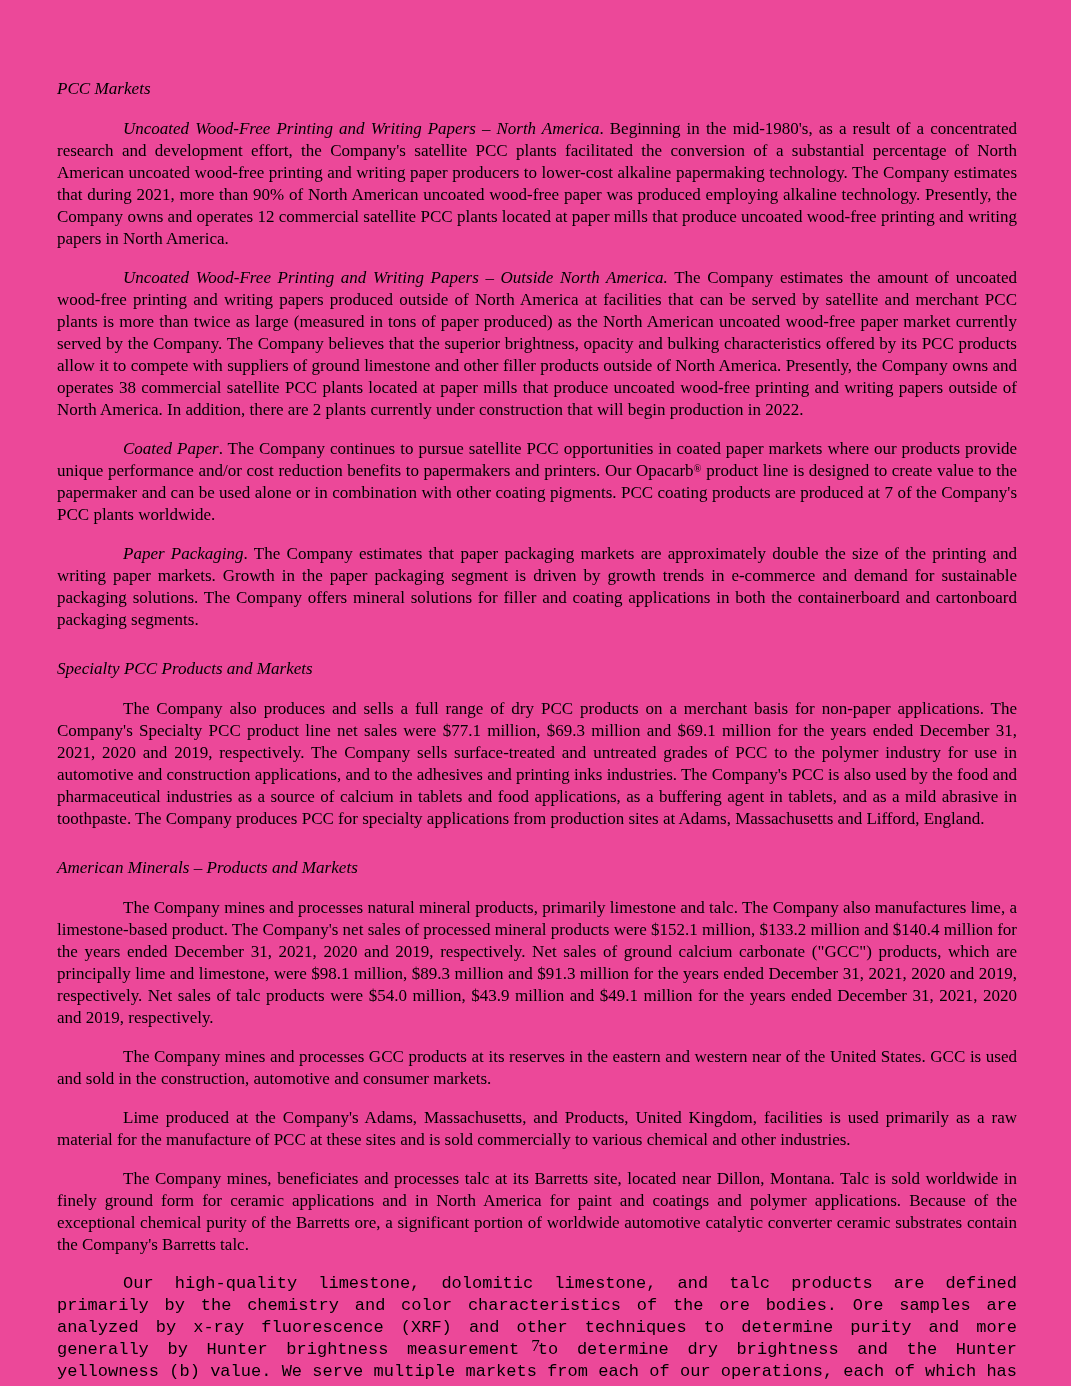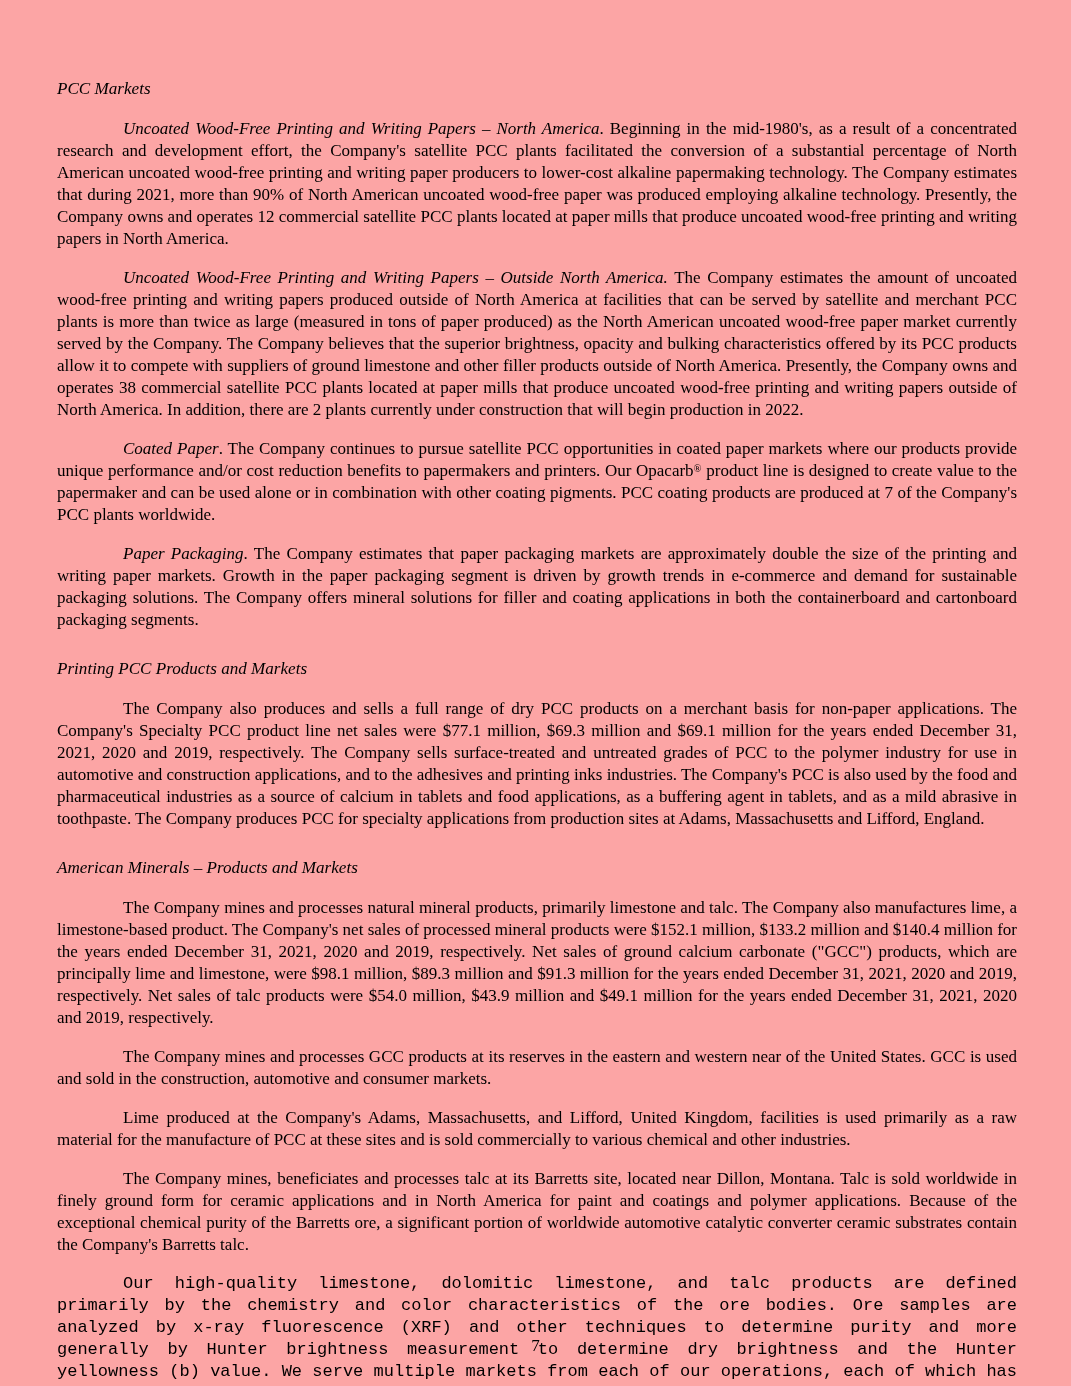--- a/index.html
+++ b/index.html
@@ -10,21 +10,21 @@
   }
   body {
     font-family: "Liberation Serif", "DejaVu Serif", serif;
     color: #000000;
   }
   .page {
     position: relative;
     width: 1071px;
     height: 1386px;
     margin: 0 auto;
-    background: #fca5a5;
+    background: #ec4899;
     box-sizing: border-box;
     padding: 78px 82px 0 57px;
     overflow: hidden;
   }
   .content {
     width: 960px;
   }
   .heading {
     font-style: italic;
     font-size: 17.1px;
@@ -78,33 +78,33 @@
     <p class="para"><span class="lead">Uncoated Wood-Free Printing and Writing Papers – North America</span><span>. Beginning in the mid-1980's, as a result of a concentrated research and development effort, the Company's satellite PCC plants facilitated the conversion of a substantial percentage of North American uncoated wood-free printing and writing paper producers to lower-cost alkaline papermaking technology. The Company estimates that during 2021, more than 90% of North American uncoated wood-free paper was produced employing alkaline technology. Presently, the Company owns and operates 12 commercial satellite PCC plants located at paper mills that produce uncoated wood-free printing and writing papers in North America.</span></p>
 
     <p class="para"><span class="lead">Uncoated Wood-Free Printing and Writing Papers – Outside North America.</span><span> The Company estimates the amount of uncoated wood-free printing and writing papers produced outside of North America at facilities that can be served by satellite and merchant PCC plants is more than twice as large (measured in tons of paper produced) as the North American uncoated wood-free paper market currently served by the Company. The Company believes that the superior brightness, opacity and bulking characteristics offered by its PCC products allow it to compete with suppliers of ground limestone and other filler products outside of North America. Presently, the Company owns and operates 38 commercial satellite PCC plants located at paper mills that produce uncoated wood-free printing and writing papers outside of North America.  In addition, there are 2 plants currently under construction that will begin production in 2022.</span></p>
 
     <p class="para"><span class="lead">Coated Paper</span><span>. The Company continues to pursue satellite PCC opportunities in coated paper markets where our products provide unique performance and/or cost reduction benefits to papermakers and printers. Our Opacarb</span><sup class="reg">®</sup><span> product line is designed to create value to the papermaker and can be used alone or in combination with other coating pigments. PCC coating products are produced at 7 of the Company's PCC plants worldwide.</span></p>
 
     <p class="para"><span class="lead">Paper Packaging</span><span>. The Company estimates that paper packaging markets are approximately double the size of the printing and writing paper markets.  Growth in the paper packaging segment is driven by growth trends in e-commerce and demand for sustainable packaging solutions. The Company offers mineral solutions for filler and coating applications in both the containerboard and cartonboard packaging segments.</span></p>
 
     <div class="spacer-sm"></div>
 
-    <div class="heading">Printing PCC Products and Markets</div>
+    <div class="heading">Specialty PCC Products and Markets</div>
 
     <p class="para">The Company also produces and sells a full range of dry PCC products on a merchant basis for non-paper applications. The Company's Specialty PCC product line net sales were $77.1 million, $69.3 million and $69.1 million for the years ended December 31, 2021, 2020 and 2019, respectively. The Company sells surface-treated and untreated grades of PCC to the polymer industry for use in automotive and construction applications, and to the adhesives and printing inks industries. The Company's PCC is also used by the food and pharmaceutical industries as a source of calcium in tablets and food applications, as a buffering agent in tablets, and as a mild abrasive in toothpaste. The Company produces PCC for specialty applications from production sites at Adams, Massachusetts and Lifford, England.</p>
 
     <div class="spacer-sm"></div>
 
     <div class="heading">American Minerals – Products and Markets</div>
 
     <p class="para">The Company mines and processes natural mineral products, primarily limestone and talc. The Company also manufactures lime, a limestone-based product. The Company's net sales of processed mineral products were $152.1 million, $133.2 million and $140.4 million for the years ended December 31, 2021, 2020 and 2019, respectively.  Net sales of ground calcium carbonate ("GCC") products, which are principally lime and limestone, were $98.1 million, $89.3 million and $91.3 million for the years ended December 31, 2021, 2020 and 2019, respectively.  Net sales of talc products were $54.0 million, $43.9 million and $49.1 million for the years ended December 31, 2021, 2020 and 2019, respectively.</p>
 
     <p class="para">The Company mines and processes GCC products at its reserves in the eastern and western near of the United States. GCC is used and sold in the construction, automotive and consumer markets.</p>
 
-    <p class="para">Lime produced at the Company's Adams, Massachusetts, and Lifford, United Kingdom, facilities is used primarily as a raw material for the manufacture of PCC at these sites and is sold commercially to various chemical and other industries.</p>
+    <p class="para">Lime produced at the Company's Adams, Massachusetts, and Products, United Kingdom, facilities is used primarily as a raw material for the manufacture of PCC at these sites and is sold commercially to various chemical and other industries.</p>
 
     <p class="para">The Company mines, beneficiates and processes talc at its Barretts site, located near Dillon, Montana. Talc is sold worldwide in finely ground form for ceramic applications and in North America for paint and coatings and polymer applications. Because of the exceptional chemical purity of the Barretts ore, a significant portion of worldwide automotive catalytic converter ceramic substrates contain the Company's Barretts talc.</p>
 
     <p class="para">Our high-quality limestone, dolomitic limestone, and talc products are defined primarily by the chemistry and color characteristics of the ore bodies. Ore samples are analyzed by x-ray fluorescence (XRF) and other techniques to determine purity and more generally by Hunter brightness measurement to determine dry brightness and the Hunter yellowness (b) value. We serve multiple markets from each of our operations, each of which has different requirements relating to a combination of chemical and</p>
 
   </div>
 
   <div class="page-number">7</div>
 </div>
 

